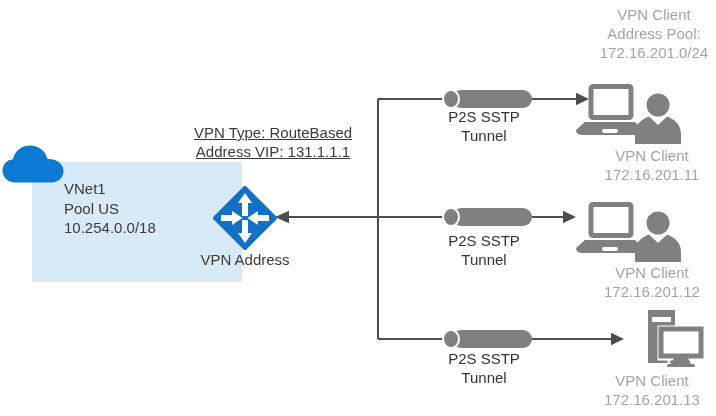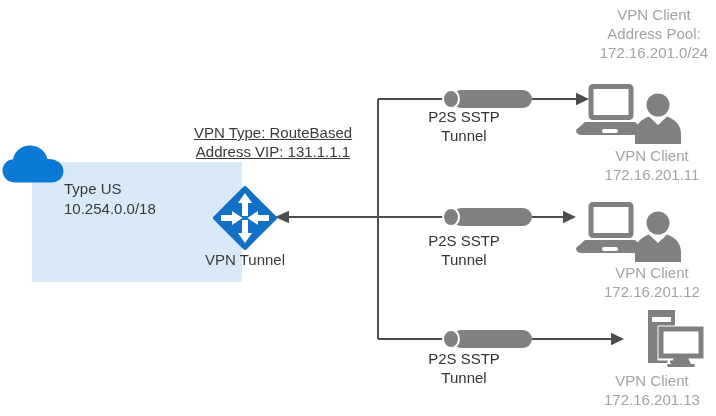--- a/index.html
+++ b/index.html
@@ -7,21 +7,21 @@
     position:relative;width:716px;height:416px;background:#ffffff;overflow:hidden;
     font-family:"Liberation Sans",sans-serif;
   }
   .abs{position:absolute;}
   .connectors{position:absolute;left:0;top:0;width:716px;height:416px;}
   .vnet-box{position:absolute;left:32px;top:162px;width:210px;height:120px;background:#D8EAF7;}
   .vnet-text{position:absolute;left:64px;top:179px;font-size:15px;line-height:19.5px;color:#3A3A3A;white-space:nowrap;}
   .gw-info{position:absolute;left:173px;top:123px;width:200px;text-align:center;font-size:15px;line-height:19px;color:#3A3A3A;white-space:nowrap;text-decoration:underline;}
   .gw-label{position:absolute;left:173px;top:251px;width:144px;text-align:center;font-size:15px;color:#3A3A3A;}
   .pool-label{position:absolute;left:584px;top:5px;width:140px;text-align:center;font-size:15px;line-height:19px;color:#A3A3A3;}
-  .tunnel-label{position:absolute;width:96px;left:416px;text-align:center;font-size:15px;line-height:19px;color:#333333;}
+  .tunnel-label{position:absolute;width:96px;left:436px;text-align:center;font-size:15px;line-height:19px;color:#333333;}
   .client-label{position:absolute;width:150px;left:577px;text-align:center;font-size:15px;line-height:19px;color:#A3A3A3;}
   svg{display:block;}
 </style>
 </head>
 <body>
 
 <div class="canvas">
 
   <svg class="connectors" viewBox="0 0 716 416">
     <g stroke="#4D4D4D" stroke-width="2" fill="none">
@@ -41,21 +41,22 @@
     </g>
   </svg>
 
   <div class="vnet-box"></div>
   <svg class="abs" style="left:2px;top:142px;" width="62" height="41" viewBox="0 0 62 41">
     <path fill="#0B7AD4" d="M13.5,40.5 C5.5,40.5 0.5,35 0.5,28.5 C0.5,22.5 5,17.8 11,17.3
       C12.5,9 20,3 29,3.5 C37.5,4 44,10 45.5,17 C54,16.5 61.5,21.5 61.5,29
       C61.5,35.5 56.5,40.5 49.5,40.5 Z"></path>
   </svg>
   <div class="vnet-text">
-    <div>Type US</div>
+    <div>VNet1</div>
+    <div>Pool US</div>
     <div>10.254.0.0/18</div>
   </div>
 
   <div class="gw-info">
     <div>VPN Type: RouteBased</div>
     <div>Address VIP: 131.1.1.1</div>
   </div>
 
   <svg class="abs" style="left:213px;top:186px;" width="64" height="64" viewBox="0 0 64 64">
     <path d="M32,2 L62,32 L32,62 L2,32 Z" fill="#1271C6" stroke="#1271C6" stroke-width="4" stroke-linejoin="round"></path>
@@ -63,21 +64,21 @@
       <polygon points="32,7 39,17 25,17"></polygon>   
         <rect x="29" y="16" width="6" height="14"></rect>
       <polygon points="32,57 39,47 25,47"></polygon>  
         <rect x="29" y="34" width="6" height="14"></rect>
       <polygon points="29.5,32 19,25 19,39"></polygon>
         <rect x="8" y="29" width="12" height="6"></rect>
       <polygon points="34.5,32 45,25 45,39"></polygon>
         <rect x="44" y="29" width="12" height="6"></rect>
     </g>
   </svg>
-  <div class="gw-label">VPN Tunnel</div>
+  <div class="gw-label">VPN Address</div>
 
   <div class="pool-label">
     <div>VPN Client</div>
     <div>Address Pool:</div>
     <div>172.16.201.0/24</div>
   </div>
 
   <svg class="abs" style="left:441px;top:89px;" width="92" height="20" viewBox="0 0 92 20">
     <rect x="11" y="1" width="80" height="18" rx="9" fill="#808080"></rect>
     <ellipse cx="10" cy="10" rx="8" ry="9" fill="#808080" stroke="#ffffff" stroke-width="2"></ellipse>

